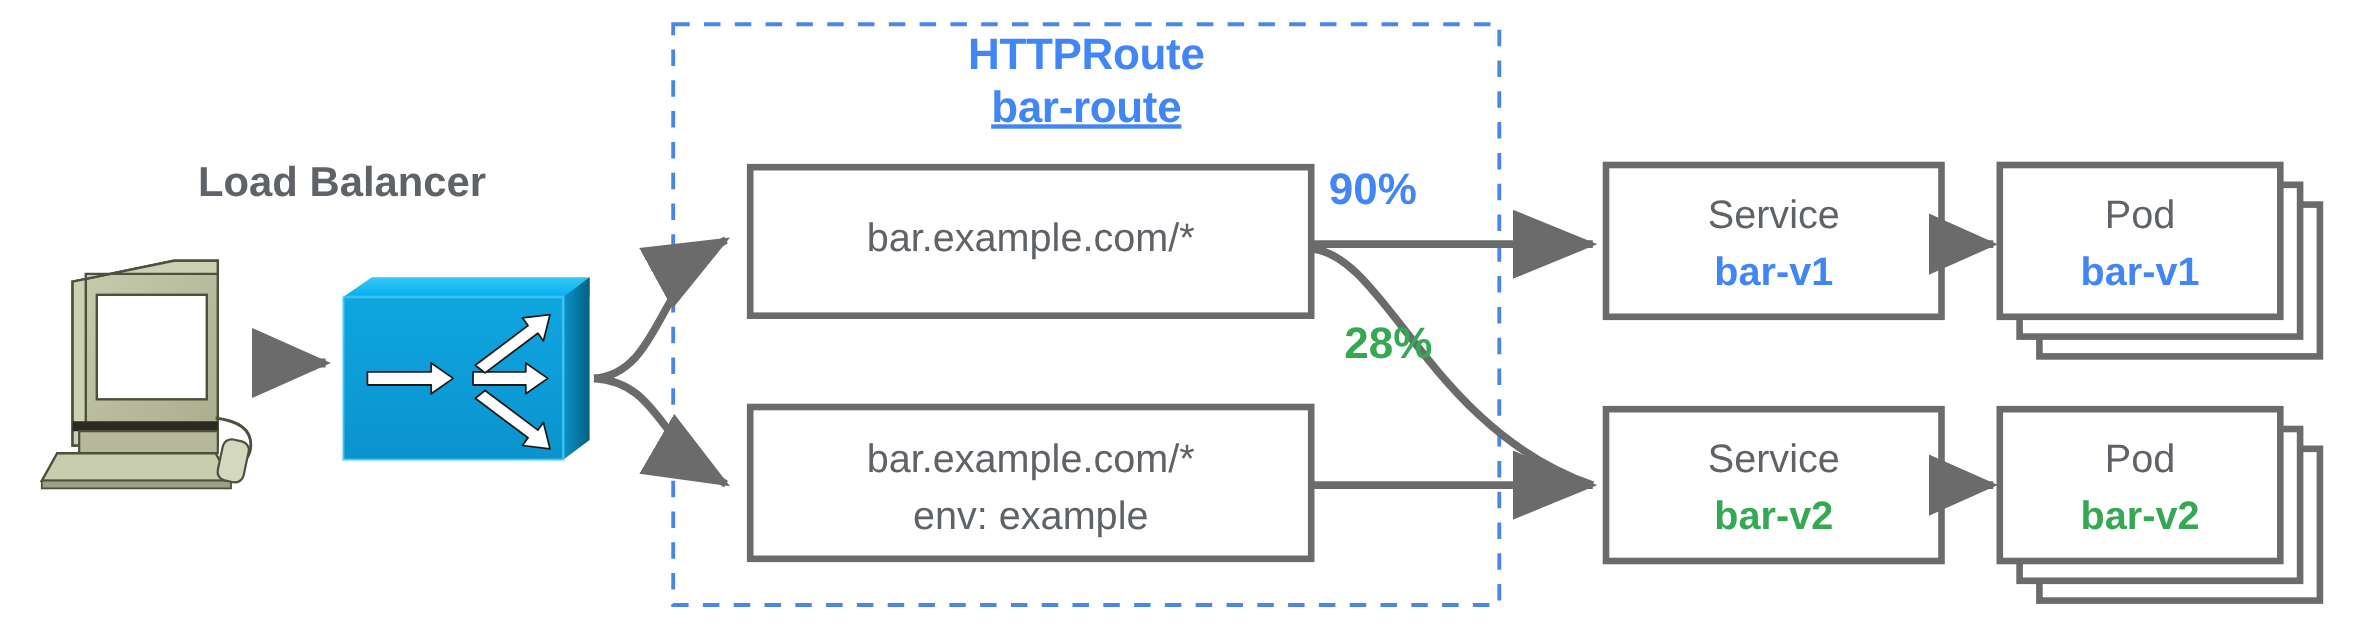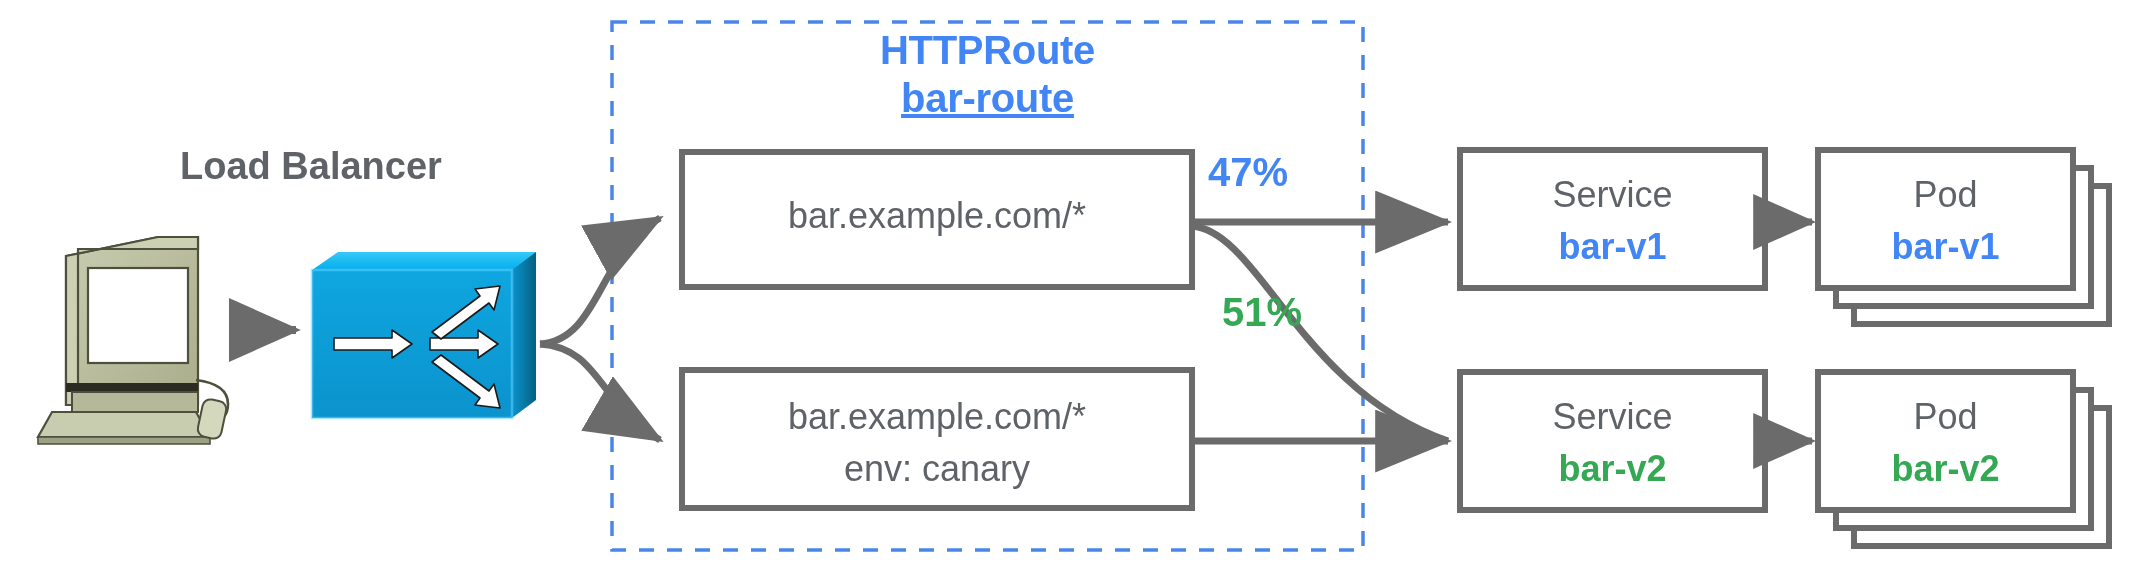--- a/index.html
+++ b/index.html
@@ -107,24 +107,24 @@
   </svg>
 
   <div class="lbl" style="left:612px;top:28px;width:751px;text-align:center;font-size:40px;font-weight:bold;color:#4285f4;letter-spacing:-0.3px;">HTTPRoute</div>
   <div class="lbl" style="left:612px;top:76px;width:751px;text-align:center;font-size:40px;font-weight:bold;color:#4285f4;letter-spacing:-0.3px;text-decoration:underline;">bar-route</div>
 
   <div class="lbl" style="left:180px;top:145px;width:450px;text-align:left;font-size:38px;font-weight:bold;color:#5f6368;">Load Balancer</div>
 
   <div class="lbl" style="left:682px;top:195px;width:510px;text-align:center;font-size:36px;color:#5f6368;">bar.example.com/*</div>
 
   <div class="lbl" style="left:682px;top:396px;width:510px;text-align:center;font-size:36px;color:#5f6368;">bar.example.com/*</div>
-  <div class="lbl" style="left:682px;top:448px;width:510px;text-align:center;font-size:36px;color:#5f6368;">env: canary</div>
+  <div class="lbl" style="left:682px;top:448px;width:510px;text-align:center;font-size:36px;color:#5f6368;">env: example</div>
 
-  <div class="lbl" style="left:1208px;top:150px;font-size:40px;font-weight:bold;color:#4285f4;">47%</div>
-  <div class="lbl" style="left:1222px;top:290px;font-size:40px;font-weight:bold;color:#34a853;">51%</div>
+  <div class="lbl" style="left:1208px;top:150px;font-size:40px;font-weight:bold;color:#4285f4;">90%</div>
+  <div class="lbl" style="left:1222px;top:290px;font-size:40px;font-weight:bold;color:#34a853;">28%</div>
 
   <div class="lbl" style="left:1460px;top:174px;width:305px;text-align:center;font-size:36px;color:#5f6368;">Service</div>
   <div class="lbl" style="left:1460px;top:226px;width:305px;text-align:center;font-size:36px;font-weight:bold;color:#4285f4;">bar-v1</div>
 
   <div class="lbl" style="left:1460px;top:396px;width:305px;text-align:center;font-size:36px;color:#5f6368;">Service</div>
   <div class="lbl" style="left:1460px;top:448px;width:305px;text-align:center;font-size:36px;font-weight:bold;color:#34a853;">bar-v2</div>
 
   <div class="lbl" style="left:1818px;top:174px;width:255px;text-align:center;font-size:36px;color:#5f6368;">Pod</div>
   <div class="lbl" style="left:1818px;top:226px;width:255px;text-align:center;font-size:36px;font-weight:bold;color:#4285f4;">bar-v1</div>
 

